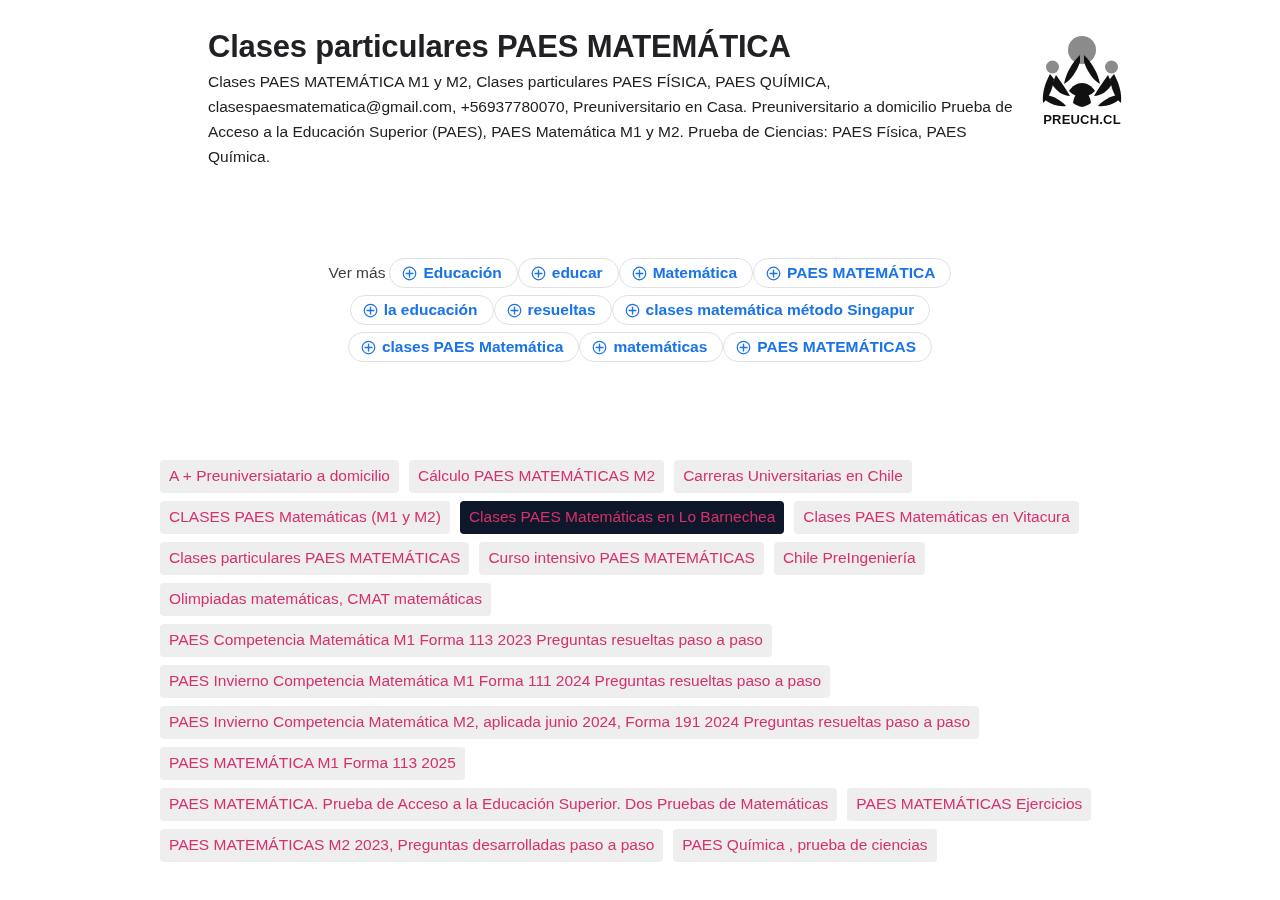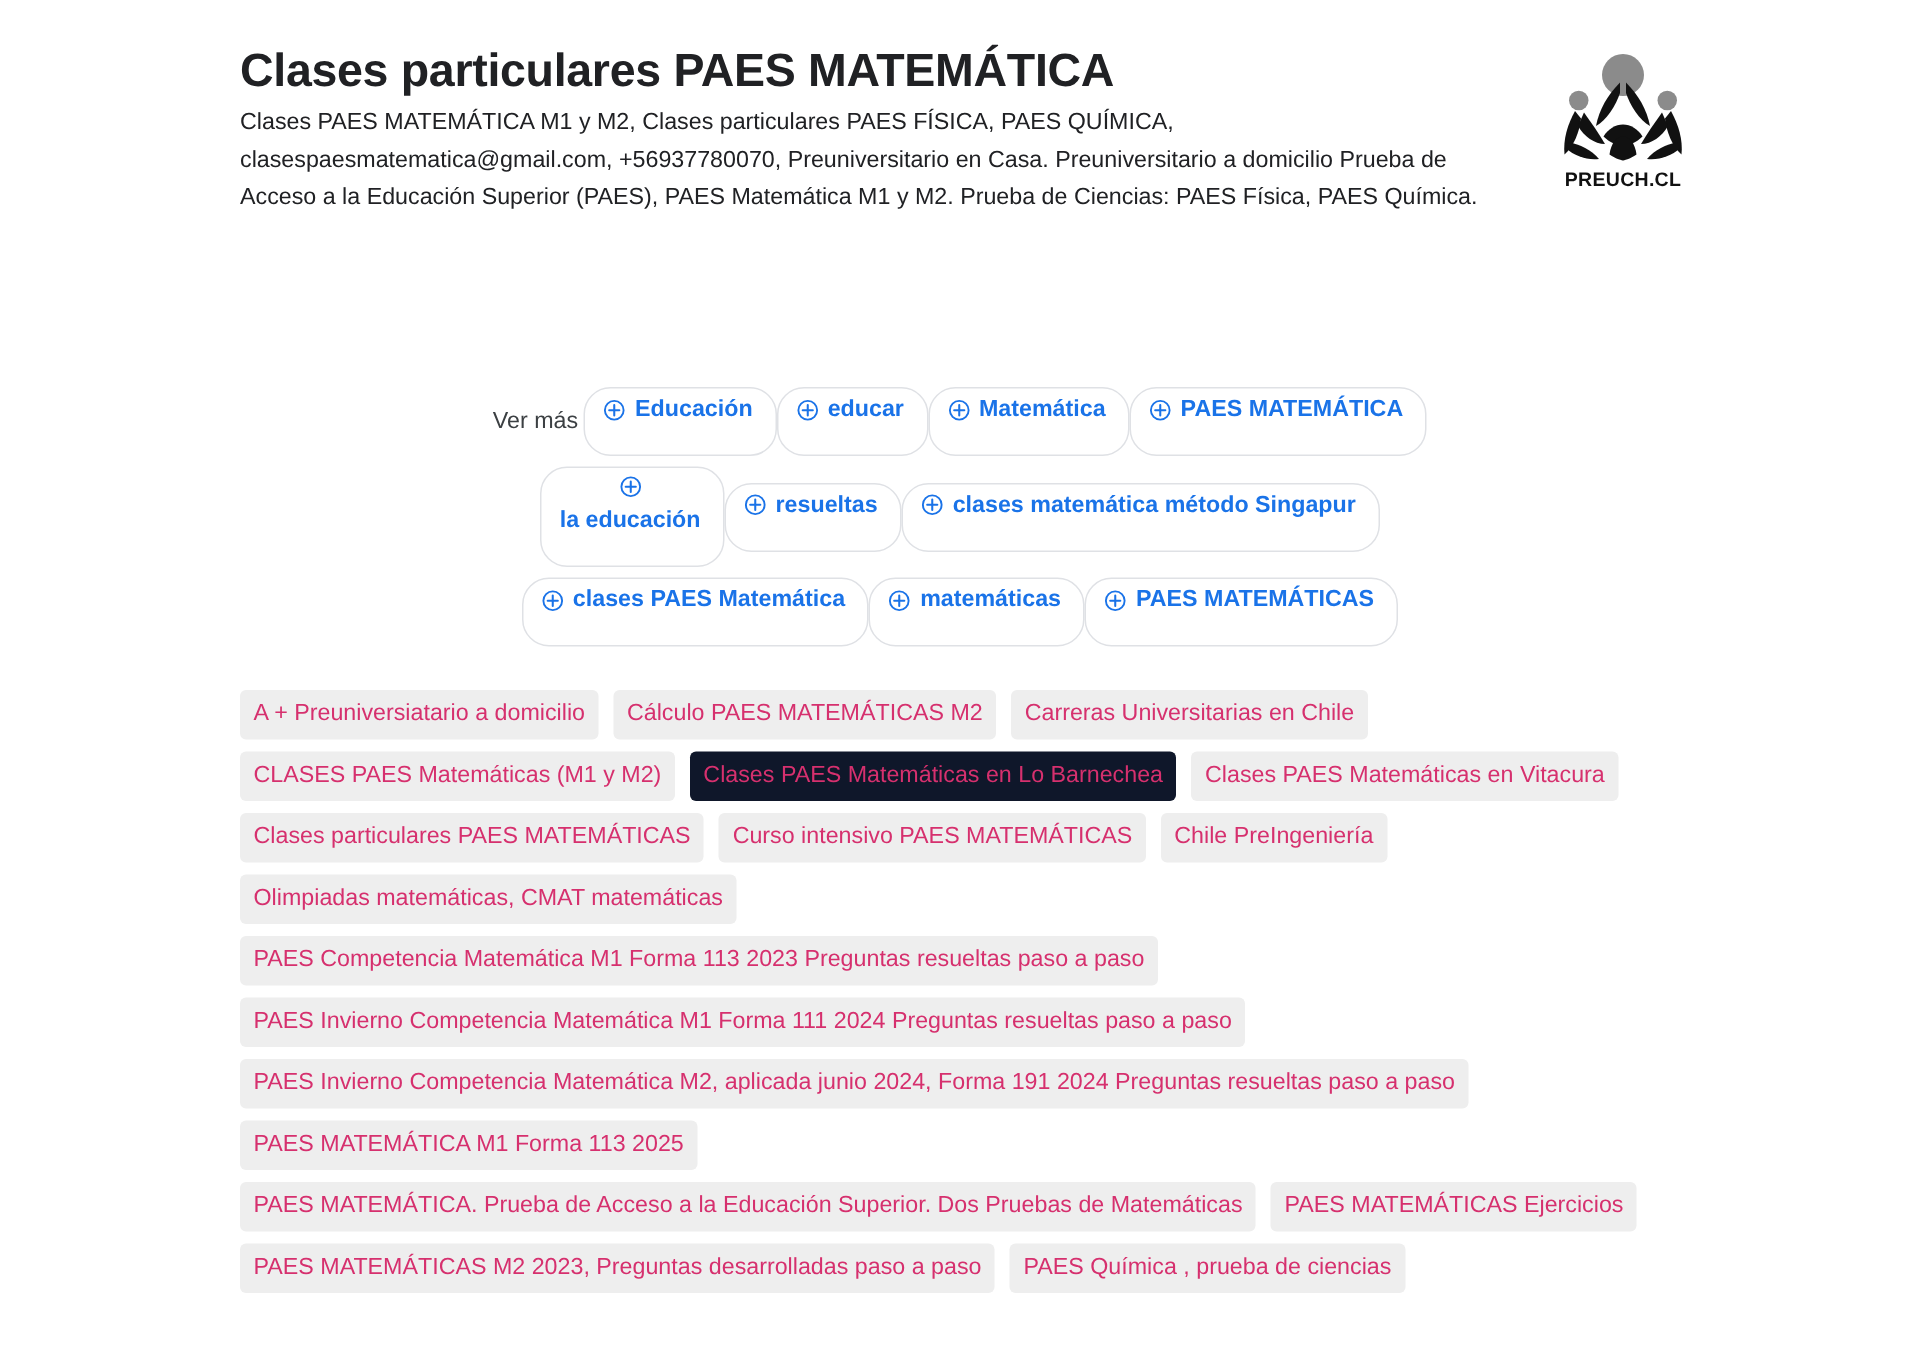--- a/index.html
+++ b/index.html
@@ -26,20 +26,21 @@
     position: absolute;
     left: 160px;
     top: 28px;
     width: 970px;
   }
   .header-row {
     display: flex;
     align-items: flex-start;
     justify-content: space-between;
     gap: 20px;
+    margin-left: 48px;
   }
   .header-text {
     width: 860px;
   }
   .site-title {
     font-size: 31px;
     line-height: 38px;
     font-weight: bold;
     color: #202124;
     margin: 0 0 3px 0;
@@ -95,21 +96,21 @@
     padding-right: 4px;
     white-space: nowrap;
   }
   .chip {
     display: inline-flex;
     align-items: center;
     gap: 6px;
     border: 1px solid #dfe1e5;
     border-radius: 18px;
     background: #ffffff;
-    padding: 5px 15px 21px 12px;
+    padding: 5px 15px 5px 12px;
     color: #1a73e8;
     font-size: 15.5px;
     font-weight: bold;
     white-space: nowrap;
     box-sizing: border-box;
     cursor: pointer;
   }
   .chip-icon {
     flex: 0 0 15px;
     width: 15px;
@@ -226,21 +227,21 @@
             <span class="chip-icon">
               <svg width="15" height="15" viewBox="0 0 24 24" xmlns="http://www.w3.org/2000/svg" aria-hidden="true">
                 <circle cx="12" cy="12" r="10" fill="none" stroke="#1a73e8" stroke-width="2"></circle>
                 <path d="M12 6.5 L12 17.5 M6.6 12 L17.4 12" stroke="#1a73e8" stroke-width="2.2" stroke-linecap="round"></path>
               </svg>
             </span>
             <span>PAES MATEMÁTICA</span>
           </a>
         </div>
         <div class="related-row">
-          <a class="chip" href="#" style="text-decoration: none; flex-direction: column;">
+          <a class="chip" href="#" style="text-decoration: none;">
             <span class="chip-icon">
               <svg width="15" height="15" viewBox="0 0 24 24" xmlns="http://www.w3.org/2000/svg" aria-hidden="true">
                 <circle cx="12" cy="12" r="10" fill="none" stroke="#1a73e8" stroke-width="2"></circle>
                 <path d="M12 6.5 L12 17.5 M6.6 12 L17.4 12" stroke="#1a73e8" stroke-width="2.2" stroke-linecap="round"></path>
               </svg>
             </span>
             <span>la educación</span>
           </a>
           <a class="chip" href="#" style="text-decoration: none;">
             <span class="chip-icon">

